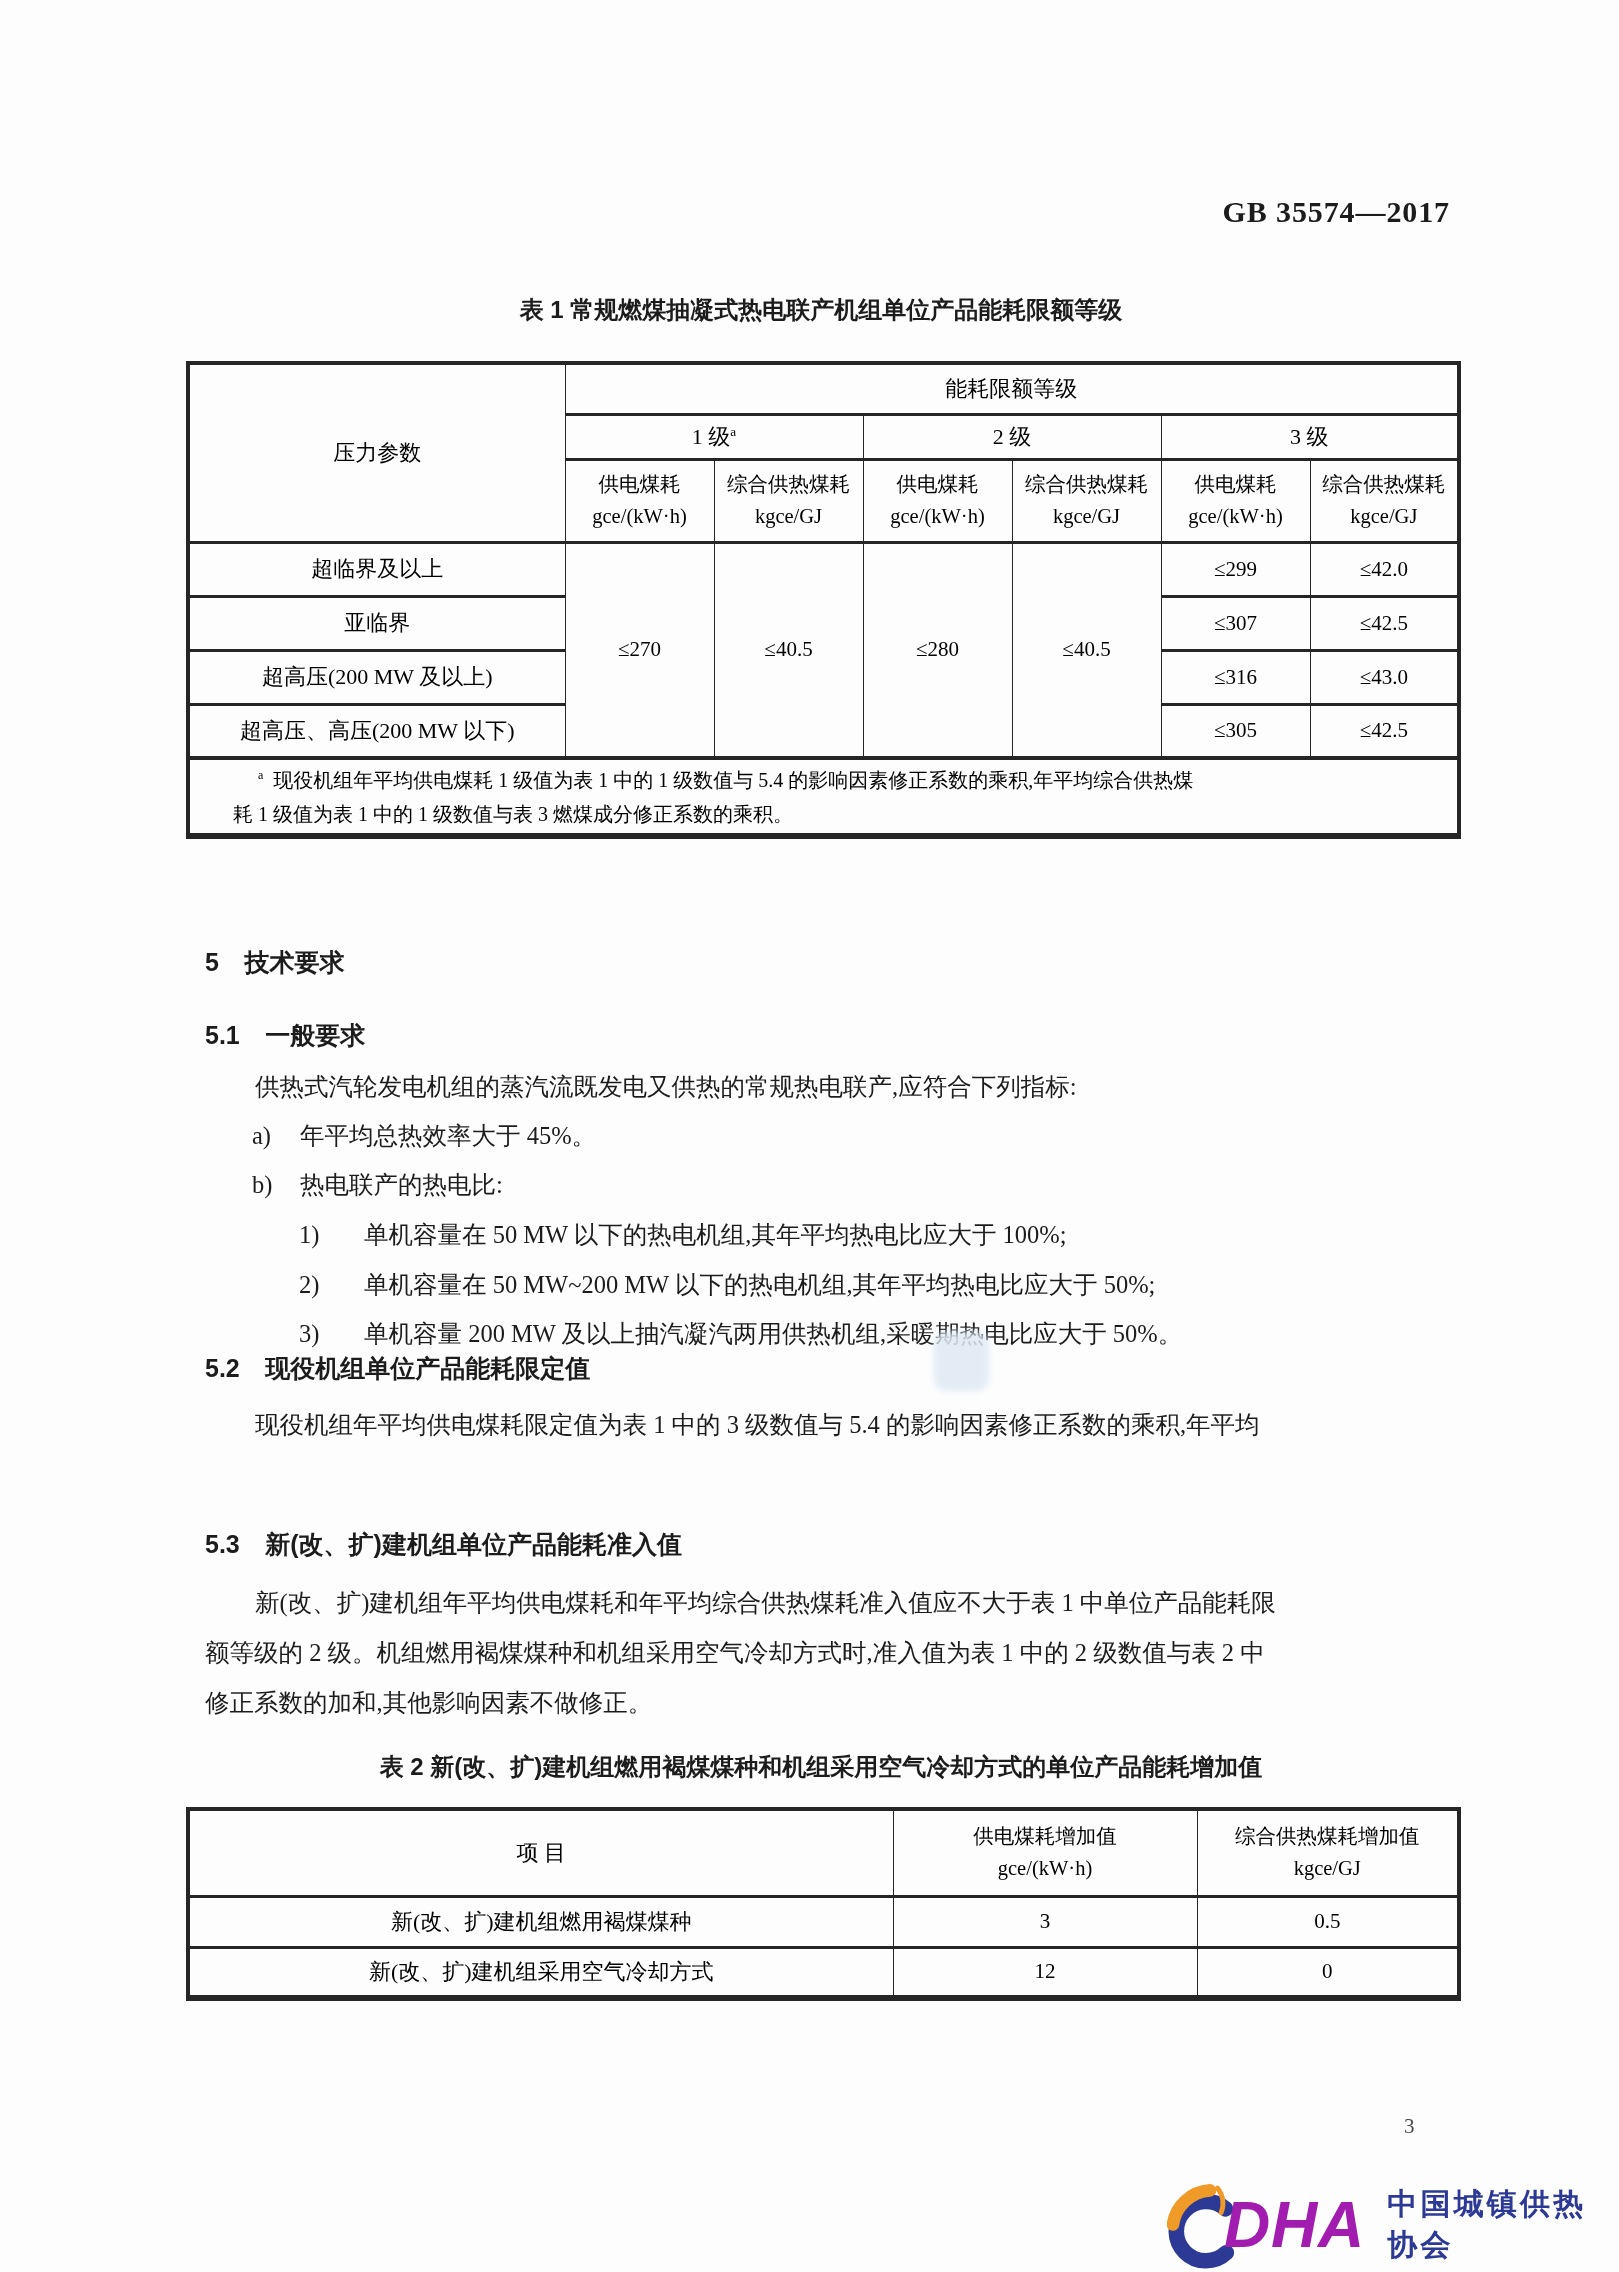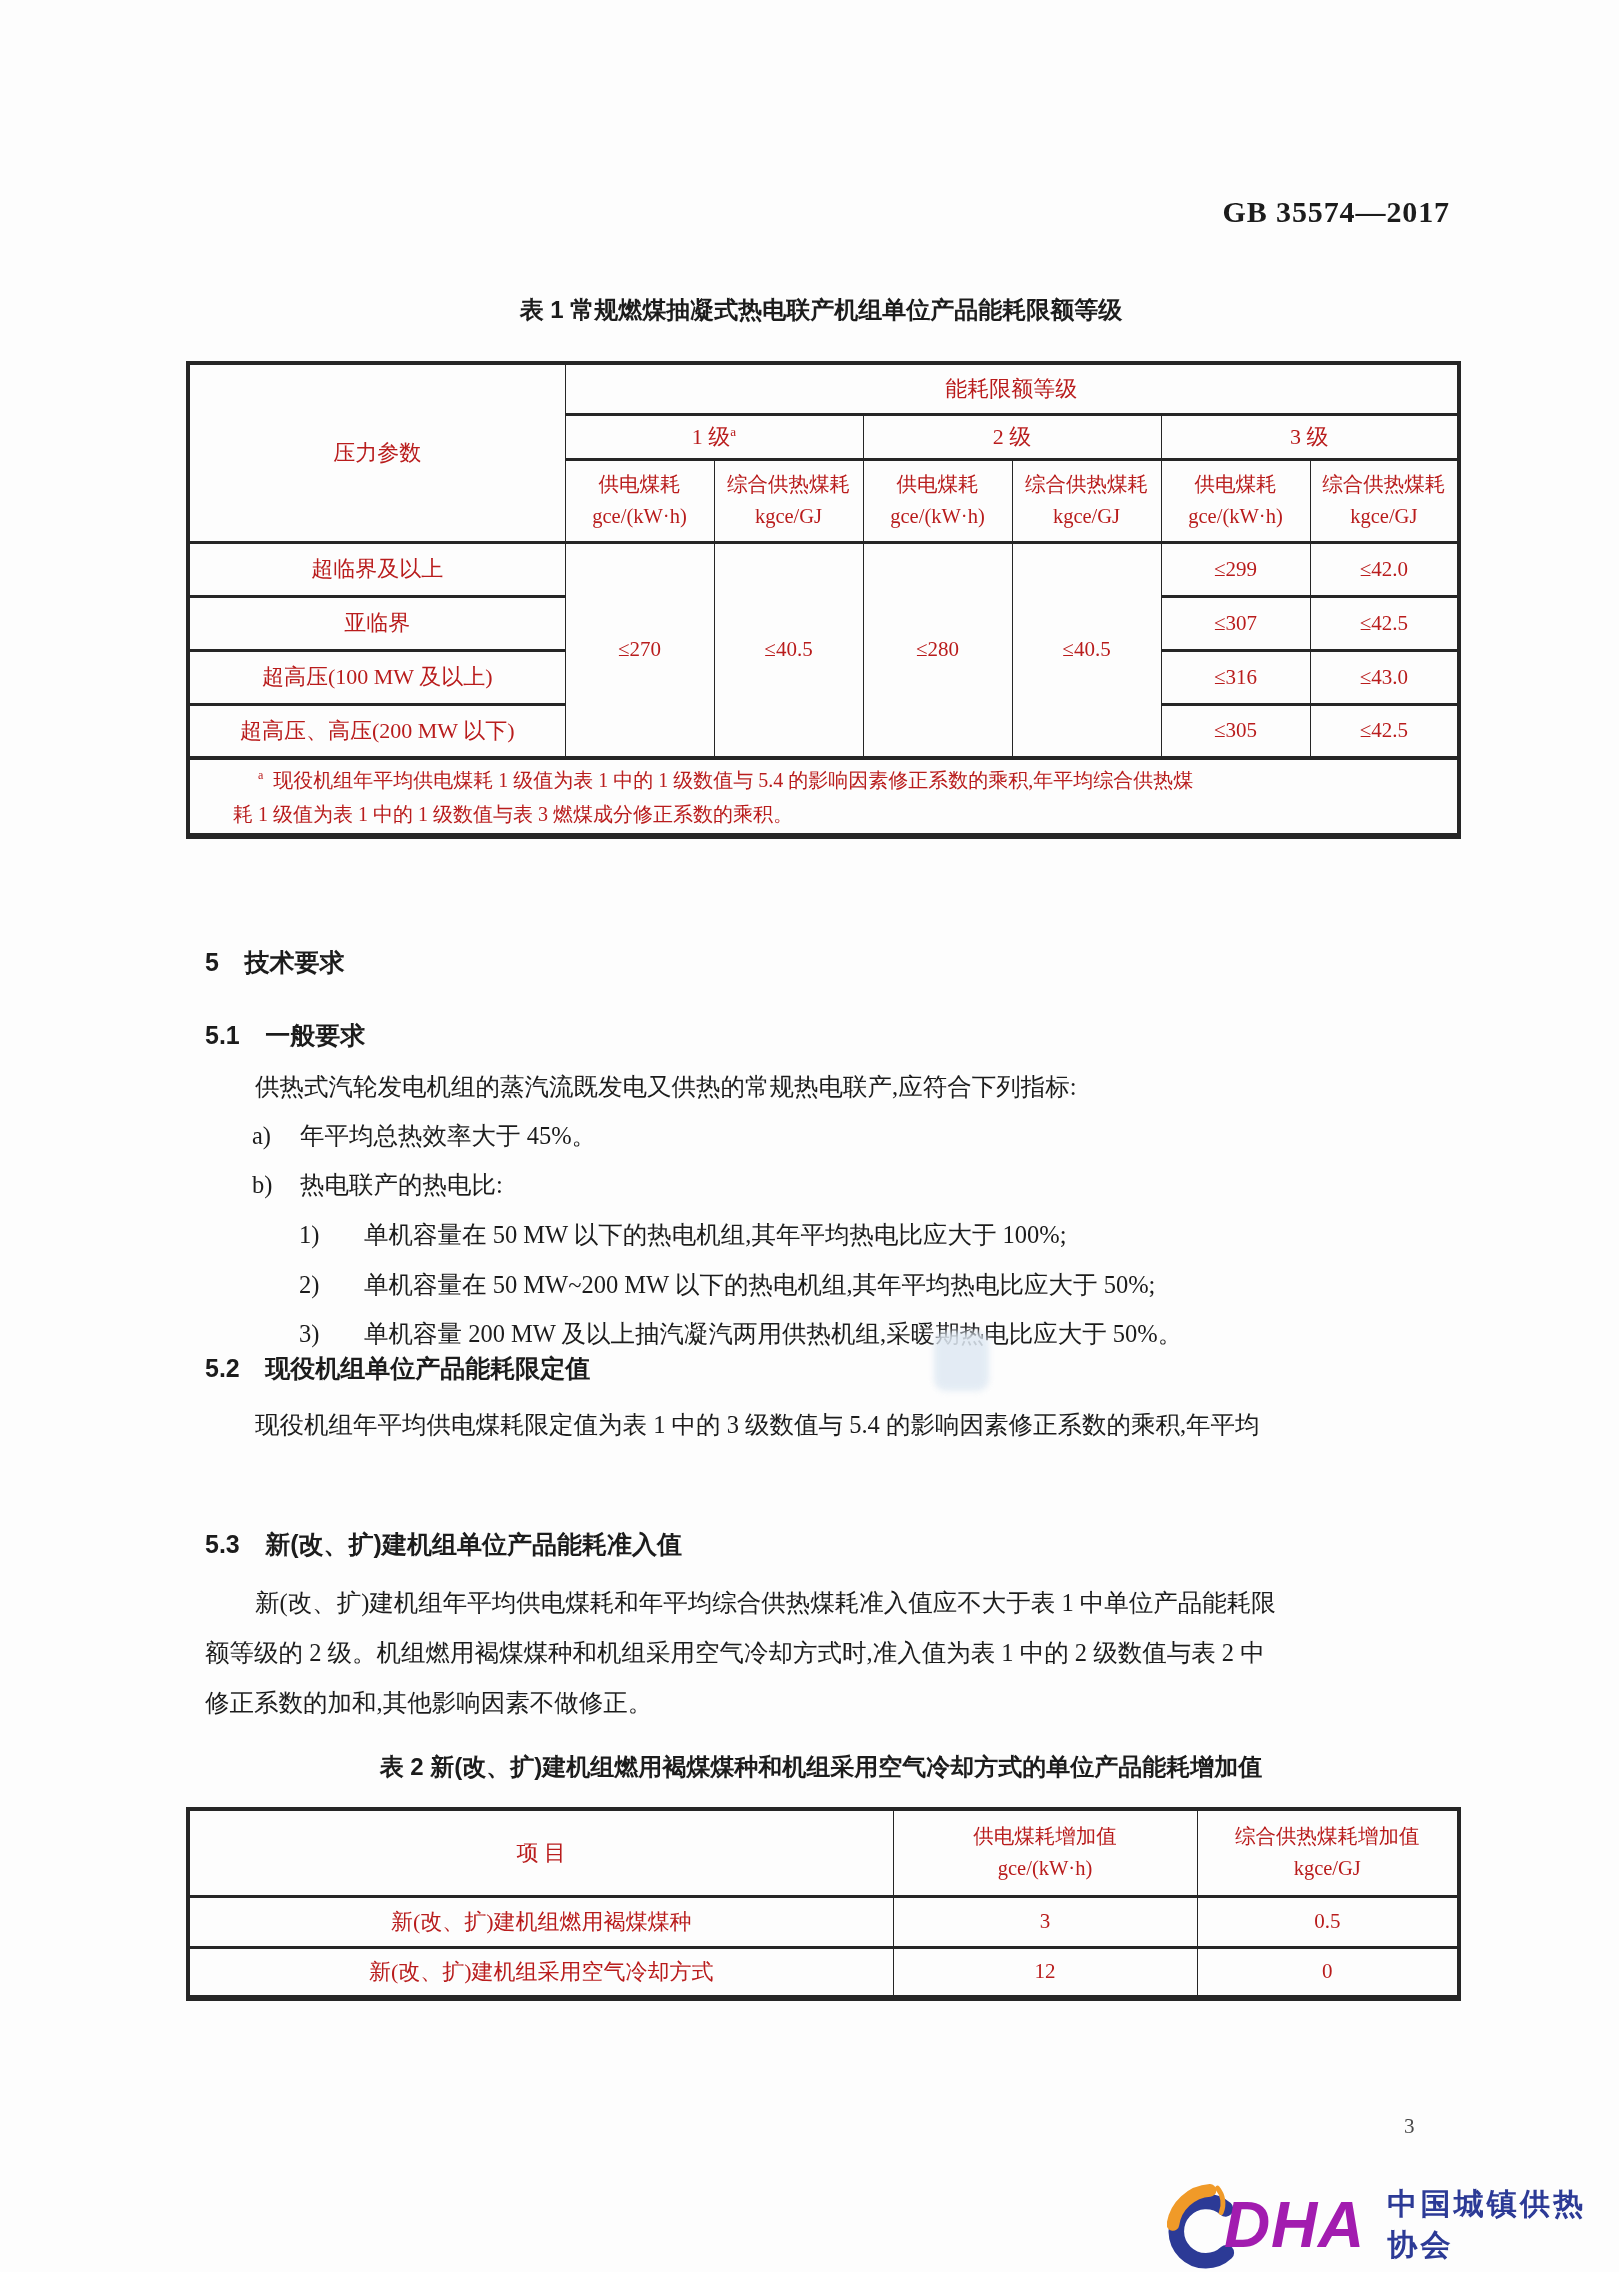--- a/index.html
+++ b/index.html
@@ -17,21 +17,21 @@
     font-family:"Liberation Sans","DejaVu Sans",sans-serif;font-weight:bold;font-size:24px;
   }
   #t1-title{top:294px;}
   #t2-title{top:1751px;}
   table{border-collapse:collapse;table-layout:fixed;position:absolute;left:186px;}
   #table1{top:361px;width:1270px;border:4.5px solid #262626;border-bottom-width:6.4px;}
   #table2{top:1807px;width:1270px;border:4.5px solid #262626;border-bottom-width:6.4px;}
   td,th{
     border:1.8px solid #262626;border-top-width:3.6px;border-bottom-width:3.6px;
     text-align:center;vertical-align:middle;font-weight:normal;
-    font-size:22px;padding:0;color:#b91c1c;
+    font-size:22px;padding:0;color:#000000;
   }
   .t1-rowA{height:51px;}
   .t1-rowB{height:45px;}
   .t1-rowC{height:83px;}
   .t1-data{height:54px;}
   .t1-foot{height:78px;}
   .unit-cell div{line-height:1.55;font-size:20.5px;}
   .val{font-size:21px;}
   .fn-cell{text-align:left;font-size:20px;line-height:1.7;border-top-width:4.5px;}
   .fn-line1{padding-left:68px;}
@@ -127,21 +127,21 @@
       <td class="val" rowspan="4">≤40.5</td>
       <td class="val">≤299</td>
       <td class="val">≤42.0</td>
     </tr>
     <tr class="t1-data">
       <td>亚临界</td>
       <td class="val">≤307</td>
       <td class="val">≤42.5</td>
     </tr>
     <tr class="t1-data">
-      <td>超高压(100 MW 及以上)</td>
+      <td>超高压(200 MW 及以上)</td>
       <td class="val">≤316</td>
       <td class="val">≤43.0</td>
     </tr>
     <tr class="t1-data">
       <td>超高压、高压(200 MW 以下)</td>
       <td class="val">≤305</td>
       <td class="val">≤42.5</td>
     </tr>
     <tr class="t1-foot">
       <td class="fn-cell" colspan="7">

